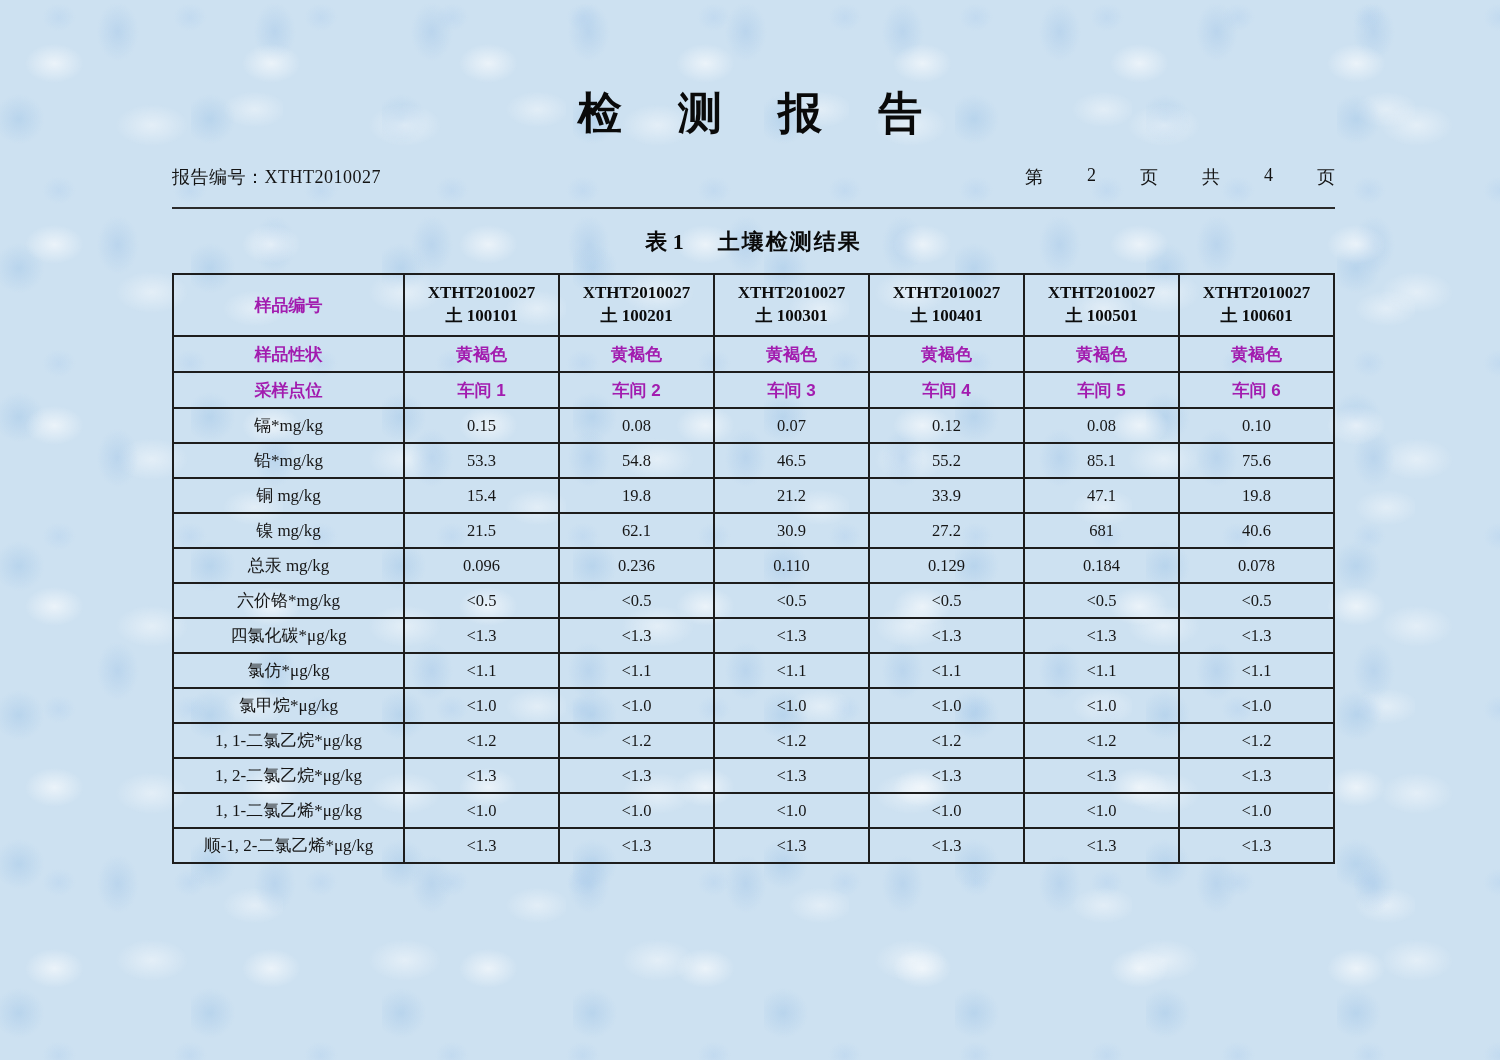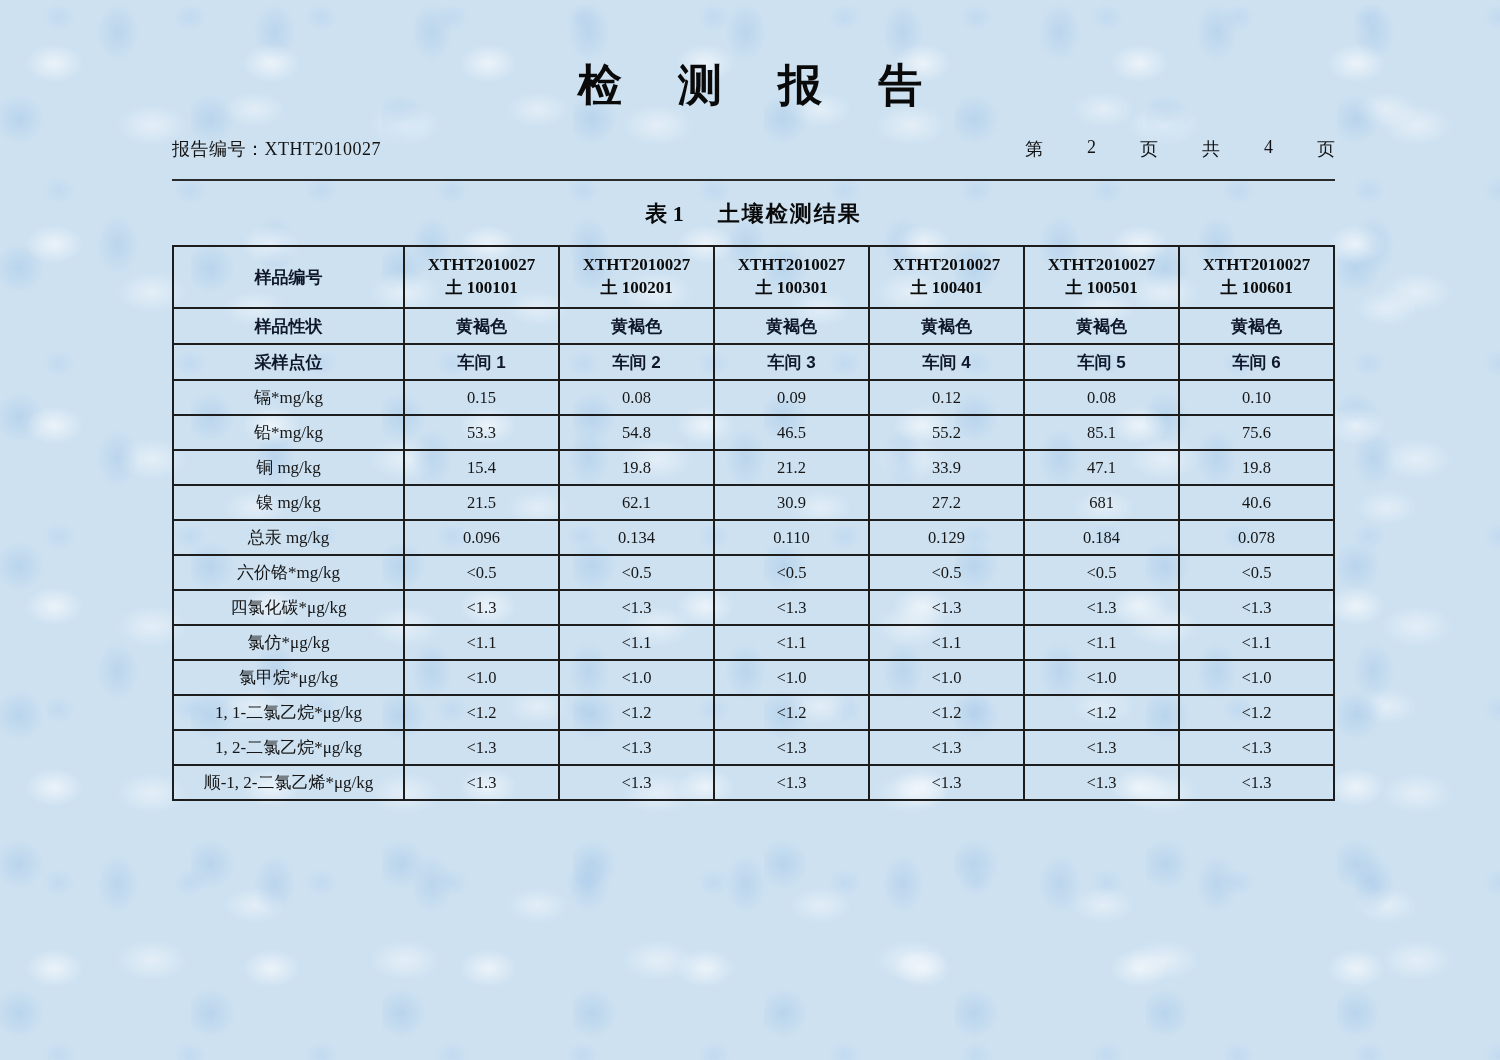--- a/index.html
+++ b/index.html
@@ -10,21 +10,21 @@
       radial-gradient(ellipse 42px 28px at 25% 35%, rgba(255,255,255,0.60), transparent 70%),
       radial-gradient(ellipse 30px 42px at 75% 15%, rgba(168,201,233,0.50), transparent 70%),
       radial-gradient(ellipse 52px 30px at 60% 75%, rgba(255,255,255,0.45), transparent 70%),
       radial-gradient(ellipse 36px 36px at 10% 80%, rgba(160,197,231,0.45), transparent 70%),
       radial-gradient(ellipse 46px 26px at 90% 55%, rgba(255,255,255,0.42), transparent 70%),
       radial-gradient(ellipse 24px 20px at 45% 10%, rgba(178,208,238,0.40), transparent 70%);
     background-size:217px 181px,157px 213px,253px 167px,191px 149px,283px 199px,131px 173px;
     font-family:"Liberation Serif", serif;
     color:#141414;
   }
-  .page{padding-top:56px;}
+  .page{padding-top:84px;}
   .title{
     margin:0;text-align:center;
     font-family:"Liberation Sans", sans-serif;
     font-weight:bold;font-size:44px;letter-spacing:22px;
     color:#0a0a0a;text-indent:22px;
   }
   .content{margin-left:172px;width:1163px;}
   .meta{display:flex;justify-content:space-between;align-items:baseline;margin-top:22px;font-size:18px;}
   .report-no{letter-spacing:0.5px;}
   .pageinfo{display:flex;gap:0;width:310px;justify-content:space-between;font-size:18px;}
@@ -38,21 +38,21 @@
   table.results col.c-label{width:231px;}
   table.results col.c-data{width:155px;}
   table.results th, table.results td{
     border:2px solid #1d1d1d;
     text-align:center;vertical-align:middle;
     padding:0 2px;background:transparent;
   }
   tr.r-ids{height:62px;}
   tr.r-sub{height:36px;}
   tr.r-data{height:35px;margin-top:32px;}
-  .hdr{font-family:"Liberation Sans", sans-serif;font-weight:bold;font-size:17px;color:#0f172a;}
+  .hdr{font-family:"Liberation Sans", sans-serif;font-weight:bold;font-size:17px;color:#a21caf;}
   .sid{font-family:"Liberation Serif", serif;font-weight:bold;font-size:17px;line-height:1.35;color:#0c0c0c;}
   .plabel{font-weight:normal;font-size:17px;color:#161616;}
   .val{font-size:16.5px;color:#161616;}
 </style>
 </head>
 <body>
 
 <div class="page">
   <h1 class="title">检 测 报 告</h1>
 
@@ -128,21 +128,21 @@
             <td class="hdr">车间 2</td>
             <td class="hdr">车间 3</td>
             <td class="hdr">车间 4</td>
             <td class="hdr">车间 5</td>
             <td class="hdr">车间 6</td>
           </tr>
           <tr class="r-data">
             <th class="plabel">镉*mg/kg</th>
             <td class="val">0.15</td>
             <td class="val">0.08</td>
-            <td class="val">0.09</td>
+            <td class="val">0.07</td>
             <td class="val">0.12</td>
             <td class="val">0.08</td>
             <td class="val">0.10</td>
           </tr>
           <tr class="r-data">
             <th class="plabel">铅*mg/kg</th>
             <td class="val">53.3</td>
             <td class="val">54.8</td>
             <td class="val">46.5</td>
             <td class="val">55.2</td>
@@ -163,21 +163,21 @@
             <td class="val">21.5</td>
             <td class="val">62.1</td>
             <td class="val">30.9</td>
             <td class="val">27.2</td>
             <td class="val">681</td>
             <td class="val">40.6</td>
           </tr>
           <tr class="r-data">
             <th class="plabel">总汞 mg/kg</th>
             <td class="val">0.096</td>
-            <td class="val">0.134</td>
+            <td class="val">0.236</td>
             <td class="val">0.110</td>
             <td class="val">0.129</td>
             <td class="val">0.184</td>
             <td class="val">0.078</td>
           </tr>
           <tr class="r-data">
             <th class="plabel">六价铬*mg/kg</th>
             <td class="val">&lt;0.5</td>
             <td class="val">&lt;0.5</td>
             <td class="val">&lt;0.5</td>
@@ -224,20 +224,29 @@
           <tr class="r-data">
             <th class="plabel">1, 2-二氯乙烷*μg/kg</th>
             <td class="val">&lt;1.3</td>
             <td class="val">&lt;1.3</td>
             <td class="val">&lt;1.3</td>
             <td class="val">&lt;1.3</td>
             <td class="val">&lt;1.3</td>
             <td class="val">&lt;1.3</td>
           </tr>
           <tr class="r-data">
+            <th class="plabel">1, 1-二氯乙烯*μg/kg</th>
+            <td class="val">&lt;1.0</td>
+            <td class="val">&lt;1.0</td>
+            <td class="val">&lt;1.0</td>
+            <td class="val">&lt;1.0</td>
+            <td class="val">&lt;1.0</td>
+            <td class="val">&lt;1.0</td>
+          </tr>
+          <tr class="r-data">
             <th class="plabel">顺-1, 2-二氯乙烯*μg/kg</th>
             <td class="val">&lt;1.3</td>
             <td class="val">&lt;1.3</td>
             <td class="val">&lt;1.3</td>
             <td class="val">&lt;1.3</td>
             <td class="val">&lt;1.3</td>
             <td class="val">&lt;1.3</td>
           </tr>
         </tbody>
     </table>

